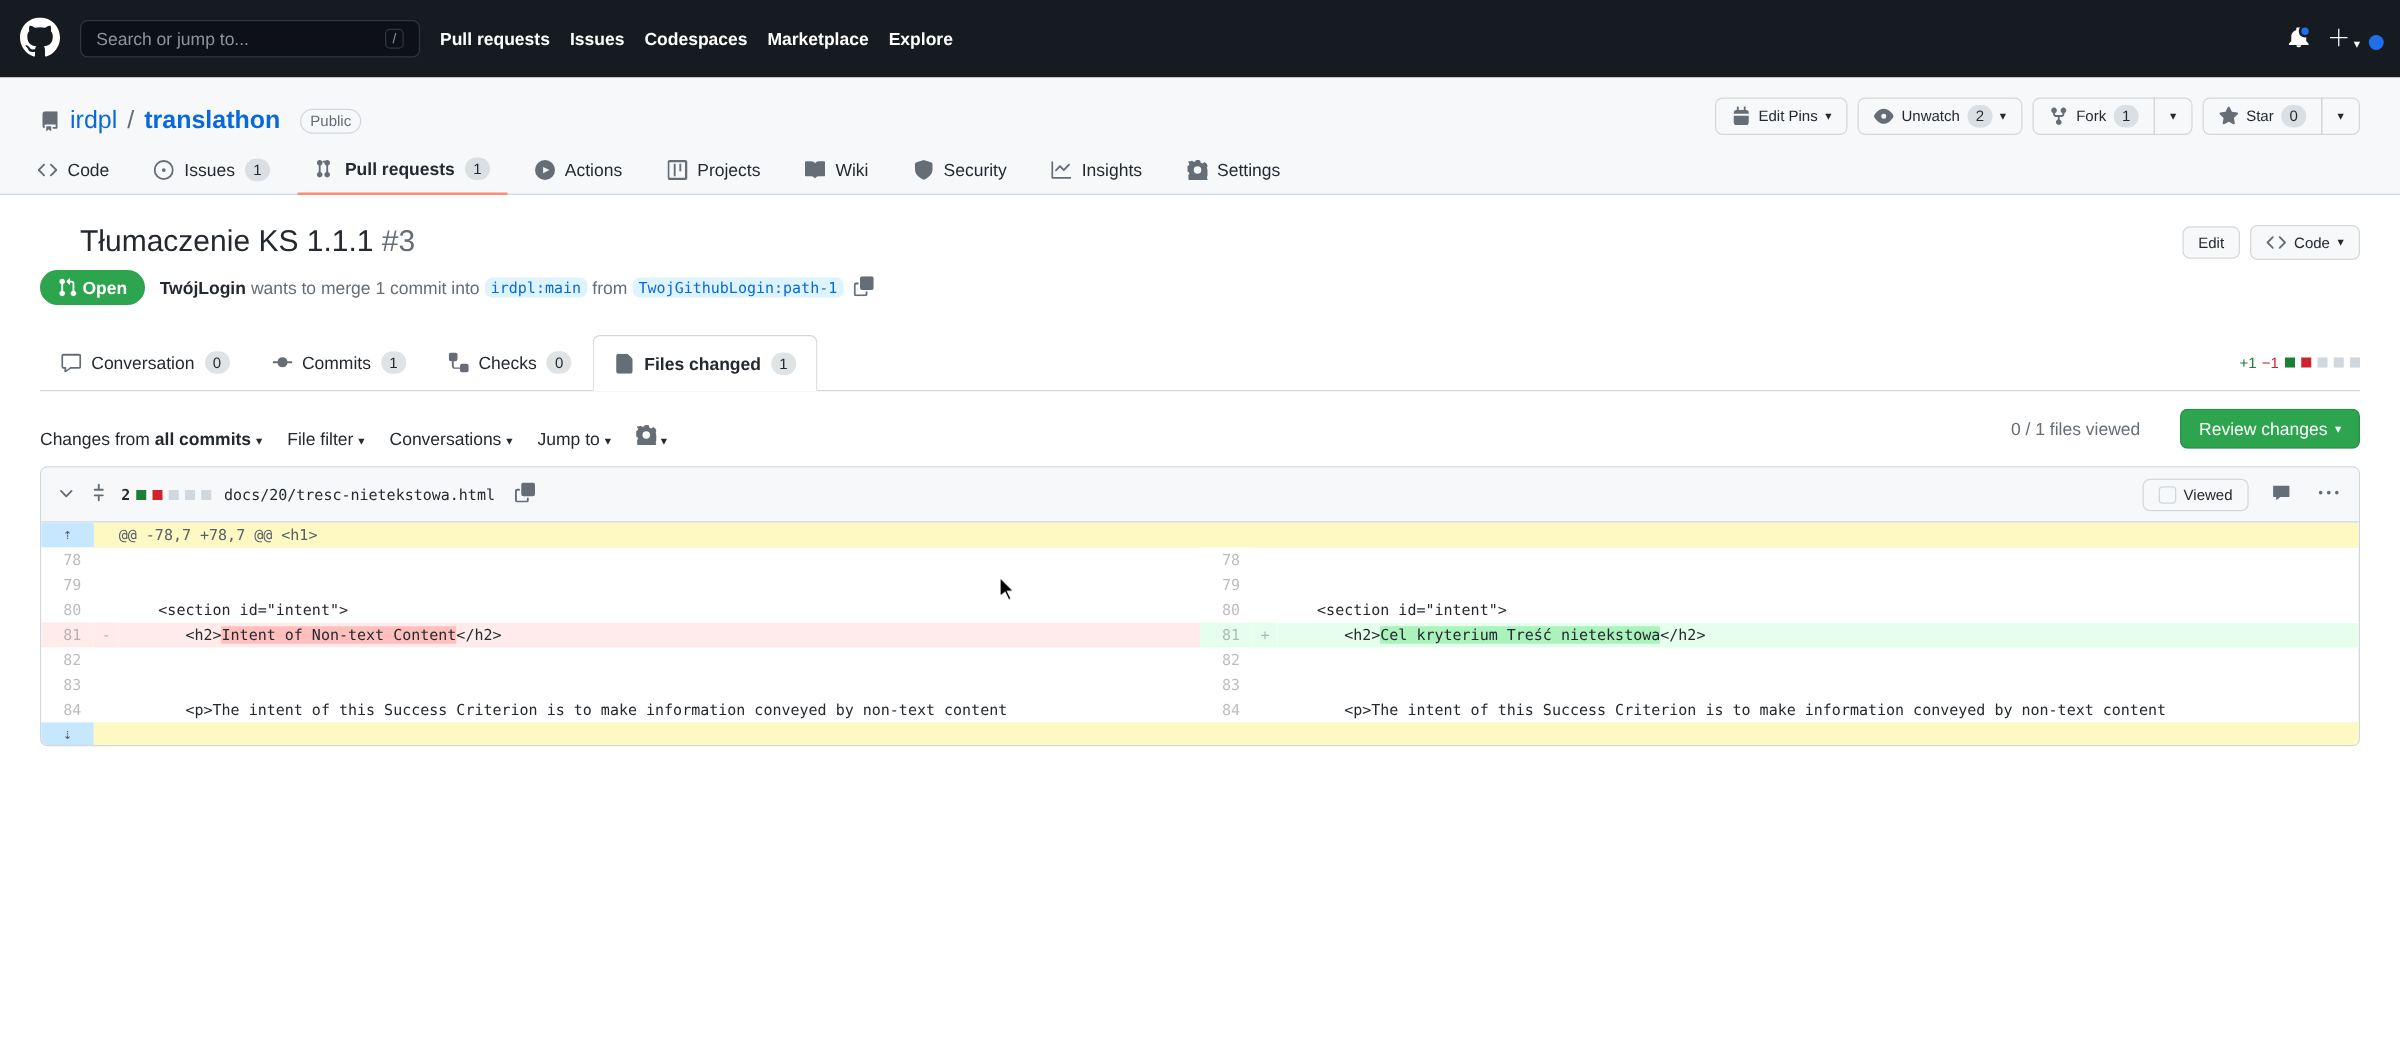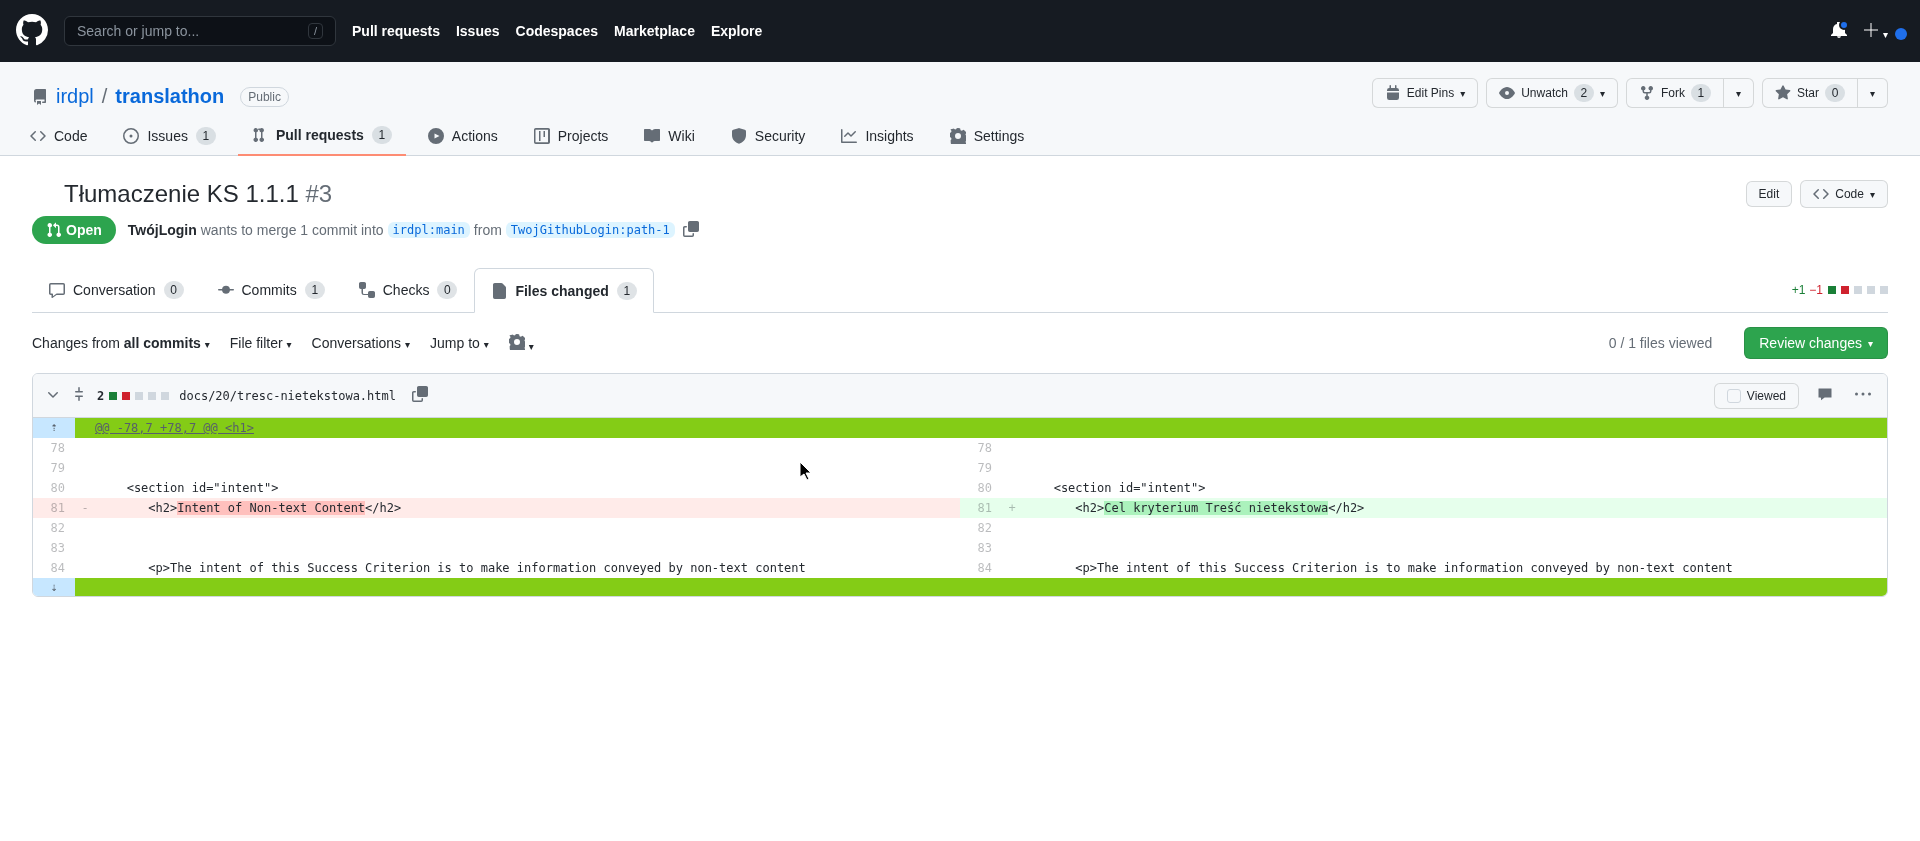--- a/index.html
+++ b/index.html
@@ -57,35 +57,35 @@
 .pr-tab.selected { background: #fff; border-color: #d0d7de; border-bottom-color: #fff; margin-bottom: -1px; font-weight: 600; }
 .diff-stat-right { margin-left: auto; font-size: 12px; color: #656d76; display:flex; align-items:center; gap:4px; }
 .add-c { color: #1a7f37; }
 .del-c { color: #cf222e; }
 .diffstat-block { display: inline-block; width: 8px; height: 8px; margin-left: 1px; }
 .ds-add { background: #1a7f37; }
 .ds-del { background: #cf222e; }
 .ds-n { background: #d0d7de; }
 
 
-.diff-toolbar { display: flex; align-items: center; padding: 14px 0; gap: 20px; font-size: 14px; }
+.diff-toolbar { display: flex; align-items: flex-end; padding: 14px 0; gap: 20px; font-size: 14px; }
 .diff-toolbar .r { margin-left: auto; display: flex; align-items: center; gap: 32px; color: #656d76; }
 .btn-primary { background: #2da44e; color: #fff; border-color: rgba(27,31,36,0.15); font-size: 14px; padding: 7px 14px; }
 
 
 .diff-file { border: 1px solid #d0d7de; border-radius: 6px; overflow: hidden; }
 .diff-file-header { display: flex; align-items: center; padding: 8px 12px; background: #f6f8fa; border-bottom: 1px solid #d0d7de; gap: 10px; }
 .diff-file-header .path { font-family: ui-monospace, monospace; font-size: 12px; }
 .diff-file-header .right { margin-left: auto; display: flex; align-items: center; gap: 14px; }
 .diff-table { width: 100%; table-layout: fixed; border-collapse: collapse; font-family: ui-monospace, monospace; font-size: 12px; }
 .diff-table td { vertical-align: top; }
 .lineno { width: 42px; text-align: right; padding: 0 10px; color: rgba(27,31,36,0.3); user-select: none; font-size: 12px; line-height: 20px; }
 .sign { width: 20px; text-align: center; color: rgba(27,31,36,0.3); user-select: none; line-height: 20px; }
 .code { white-space: pre; padding: 0 10px; line-height: 20px; overflow: hidden; }
-.hunk { background: #84cc16; text-decoration: underline; }
+.hunk { background: #fef9c3; }
 .deletion { background: #ffebe9; }
 .deletion .hl { background: #ffc0bd; }
 .addition { background: #e6ffec; }
 .addition .hl { background: #abf2bc; }
 .context .lineno { background: #fff; }
 .expand-row { background: #ddf4ff; }
 .expand-cell { background: #c7e7ff; text-align:center; padding:2px 0; color:#57606a; }
 .caret { font-size: 10px; }
 .checkbox { width: 14px; height: 14px; border: 1px solid #d0d7de; border-radius: 3px; display: inline-block; vertical-align: -2px; }
 .mini-diffstat { display:inline-flex; align-items:center; gap:4px; font-family:ui-monospace,monospace; font-size:12px; font-weight:600; }

